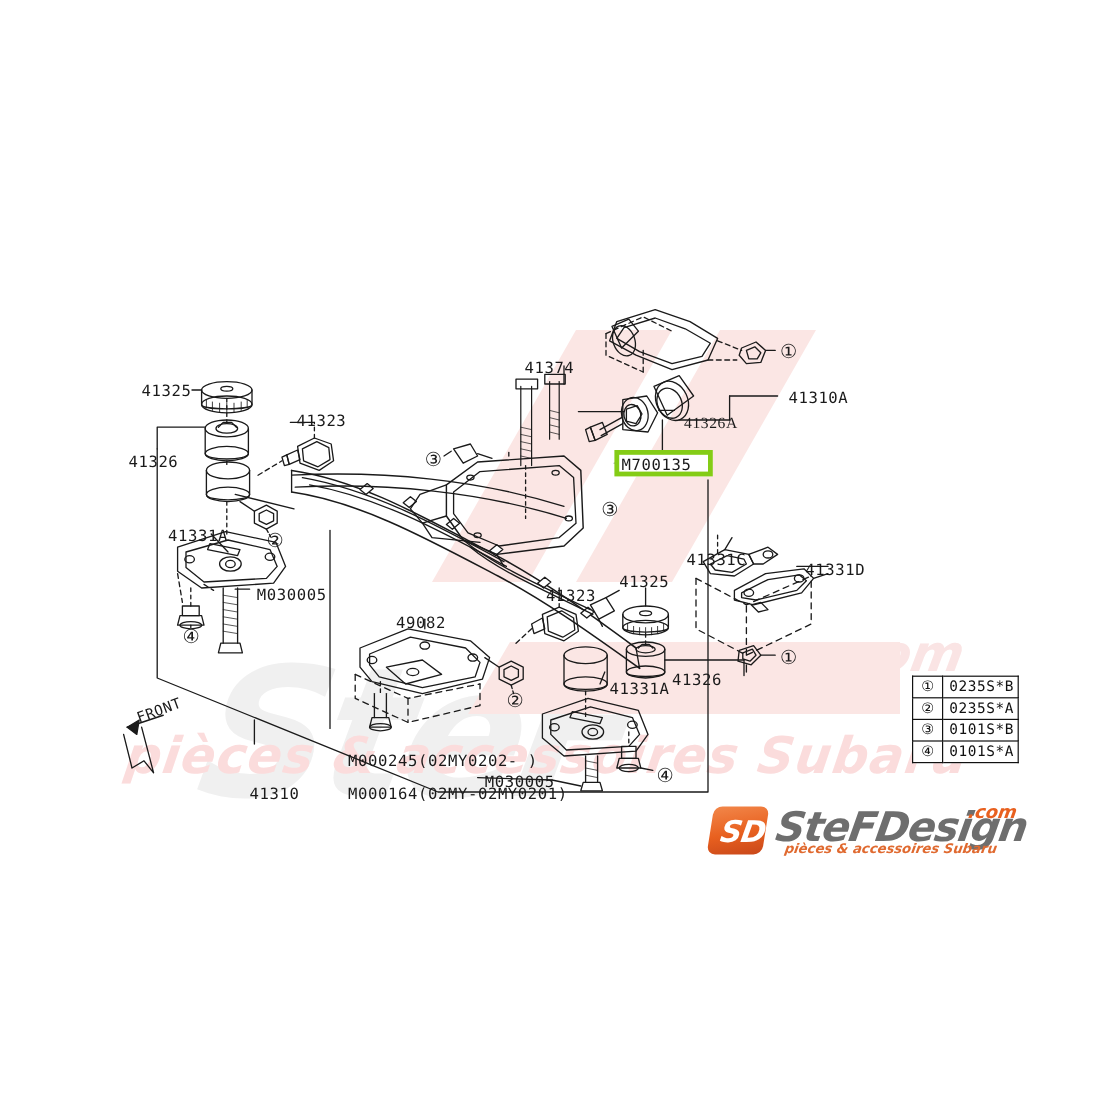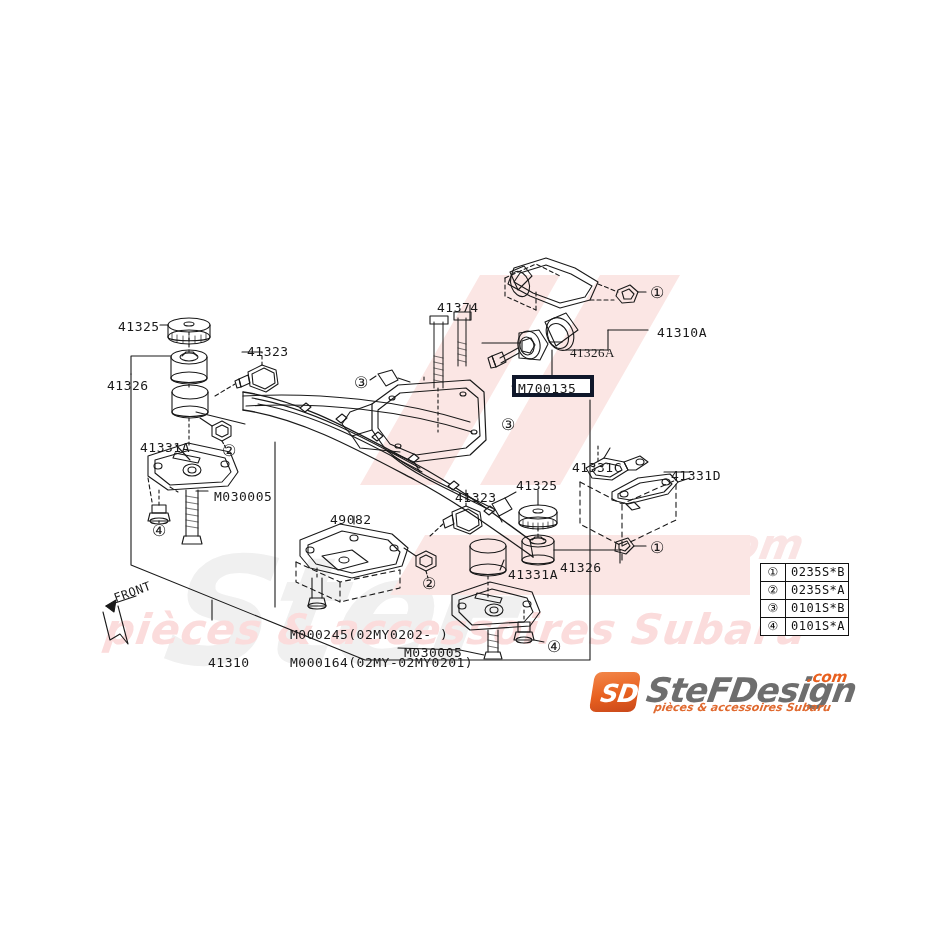--- a/index.html
+++ b/index.html
@@ -68,21 +68,21 @@
     color: #1a1a1a;
     white-space: nowrap;
     letter-spacing: 0.5px;
   }
 
   
   #highlight-box {
     position: absolute;
     left: 512px; top: 375px;
     width: 82px; height: 22px;
-    border: 4px solid #0f172a;
+    border: 4px solid #84cc16;
     background: #ffffff;
     box-sizing: border-box;
   }
   #highlight-box .lbl {
     left: 2px; top: 2px;
     font-size: 13px;
   }
 
   
   #legend {

